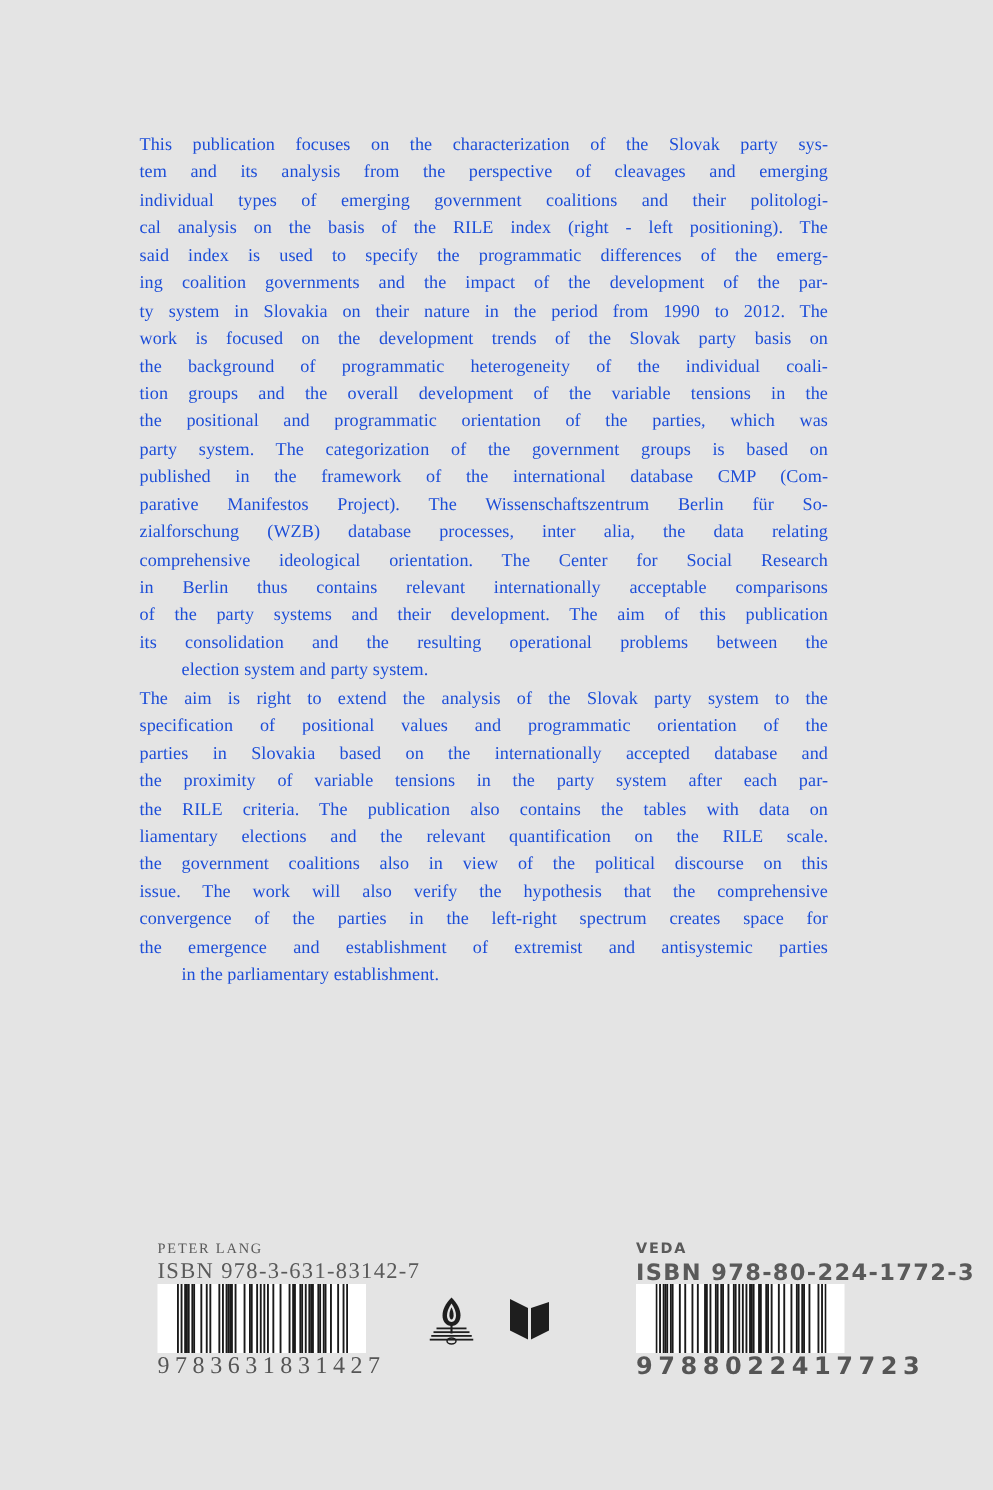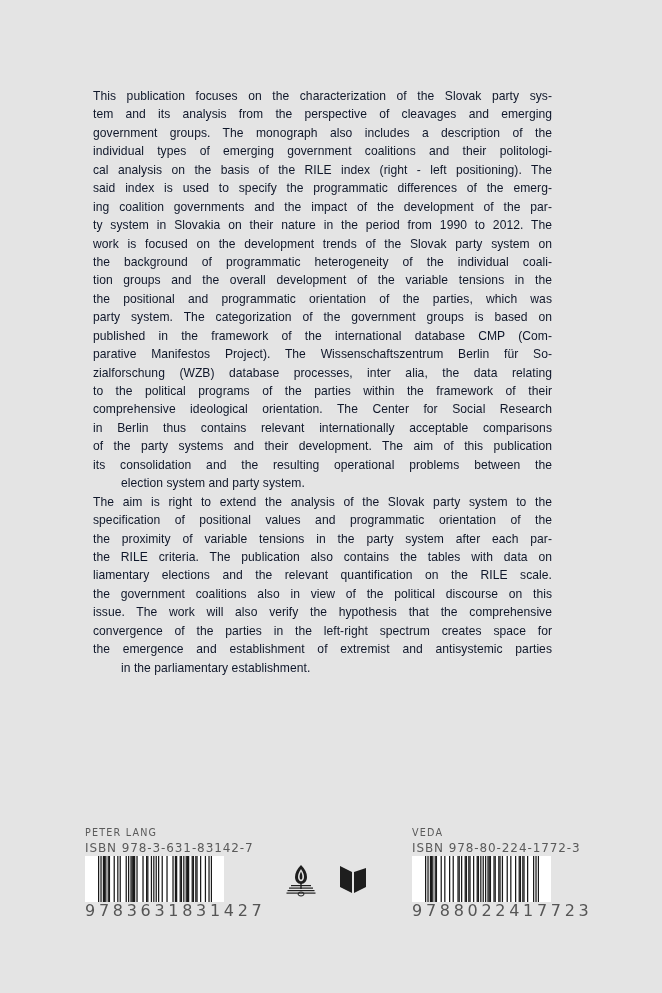--- a/index.html
+++ b/index.html
@@ -11,24 +11,24 @@
       height: 993px;
       background: #e4e4e4;
       position: relative;
       overflow: hidden;
     }
     .blurb {
       position: absolute;
       left: 93px;
       top: 87px;
       width: 459px;
-      font-family: Liberation Sans, sans-serif;
+      font-family: Liberation Serif, serif;
       font-size: 12.1px;
       line-height: 18.45px;
-      color: #0f172a;
+      color: #1d4ed8;
       letter-spacing: 0.05px;
     }
     .line {
       display: block;
       text-align: justify;
       text-align-last: justify;
       white-space: nowrap;
       height: 18.45px;
       overflow: visible;
     }
@@ -47,31 +47,31 @@
       margin-left: 28px;
     }
 
     .pub-block {
       position: absolute;
       top: 825px;
       width: 142px;
       font-family: "DejaVu Sans", "Liberation Sans", sans-serif;
       color: #555;
     }
-    .pub-block.left { left: 85px; }
-    .pub-block.right { left: 412px; }
+    .pub-block.left { left: 105px; font-family: Liberation Serif, serif; }
+    .pub-block.right { left: 424px; font-weight: bold; }
     .pub-name {
       font-size: 9.6px;
       letter-spacing: 1.2px;
       height: 15px;
       line-height: 15px;
       color: #5a5a5a;
     }
     .isbn {
-      font-size: 12px;
+      font-size: 15px;
       letter-spacing: 0.9px;
       height: 16px;
       line-height: 16px;
       color: #5a5a5a;
       white-space: nowrap;
     }
     .barcode-box {
       margin-top: 0px;
       width: 139px;
       height: 46px;
@@ -99,42 +99,41 @@
     }
     .logo.tree { left: 286px; top: 863px; width: 30px; height: 34px; }
     .logo.book { left: 339px; top: 864px; width: 28px; height: 30px; }
   </style>
 </head>
 <body>
 
 <div class="blurb" id="blurb">
     <span class="line"><span class="line-inner">This publication focuses on the characterization of the Slovak party sys-</span></span>
     <span class="line"><span class="line-inner">tem and its analysis from the perspective of cleavages and emerging</span></span>
-    <span class="line"><span class="line-inner">government groups. The monograph also includes a description of the</span></span>
     <span class="line"><span class="line-inner">individual types of emerging government coalitions and their politologi-</span></span>
     <span class="line"><span class="line-inner">cal analysis on the basis of the RILE index (right - left positioning). The</span></span>
     <span class="line"><span class="line-inner">said index is used to specify the programmatic differences of the emerg-</span></span>
     <span class="line"><span class="line-inner">ing coalition governments and the impact of the development of the par-</span></span>
     <span class="line"><span class="line-inner">ty system in Slovakia on their nature in the period from 1990 to 2012. The</span></span>
-    <span class="line"><span class="line-inner">work is focused on the development trends of the Slovak party system on</span></span>
+    <span class="line"><span class="line-inner">work is focused on the development trends of the Slovak party basis on</span></span>
     <span class="line"><span class="line-inner">the background of programmatic heterogeneity of the individual coali-</span></span>
     <span class="line"><span class="line-inner">tion groups and the overall development of the variable tensions in the</span></span>
     <span class="line"><span class="line-inner">the positional and programmatic orientation of the parties, which was</span></span>
     <span class="line"><span class="line-inner">party system. The categorization of the government groups is based on</span></span>
     <span class="line"><span class="line-inner">published in the framework of the international database CMP (Com-</span></span>
     <span class="line"><span class="line-inner">parative Manifestos Project). The Wissenschaftszentrum Berlin für So-</span></span>
     <span class="line"><span class="line-inner">zialforschung (WZB) database processes, inter alia, the data relating</span></span>
-    <span class="line"><span class="line-inner">to the political programs of the parties within the framework of their</span></span>
     <span class="line"><span class="line-inner">comprehensive ideological orientation. The Center for Social Research</span></span>
     <span class="line"><span class="line-inner">in Berlin thus contains relevant internationally acceptable comparisons</span></span>
     <span class="line"><span class="line-inner">of the party systems and their development. The aim of this publication</span></span>
     <span class="line"><span class="line-inner">its consolidation and the resulting operational problems between the</span></span>
     <span class="line last"><span class="line-inner">election system and party system.</span></span>
     <span class="line"><span class="line-inner">The aim is right to extend the analysis of the Slovak party system to the</span></span>
     <span class="line"><span class="line-inner">specification of positional values and programmatic orientation of the</span></span>
+    <span class="line"><span class="line-inner">parties in Slovakia based on the internationally accepted database and</span></span>
     <span class="line"><span class="line-inner">the proximity of variable tensions in the party system after each par-</span></span>
     <span class="line"><span class="line-inner">the RILE criteria. The publication also contains the tables with data on</span></span>
     <span class="line"><span class="line-inner">liamentary elections and the relevant quantification on the RILE scale.</span></span>
     <span class="line"><span class="line-inner">the government coalitions also in view of the political discourse on this</span></span>
     <span class="line"><span class="line-inner">issue. The work will also verify the hypothesis that the comprehensive</span></span>
     <span class="line"><span class="line-inner">convergence of the parties in the left-right spectrum creates space for</span></span>
     <span class="line"><span class="line-inner">the emergence and establishment of extremist and antisystemic parties</span></span>
     <span class="line last"><span class="line-inner">in the parliamentary establishment.</span></span>
   </div>
 

